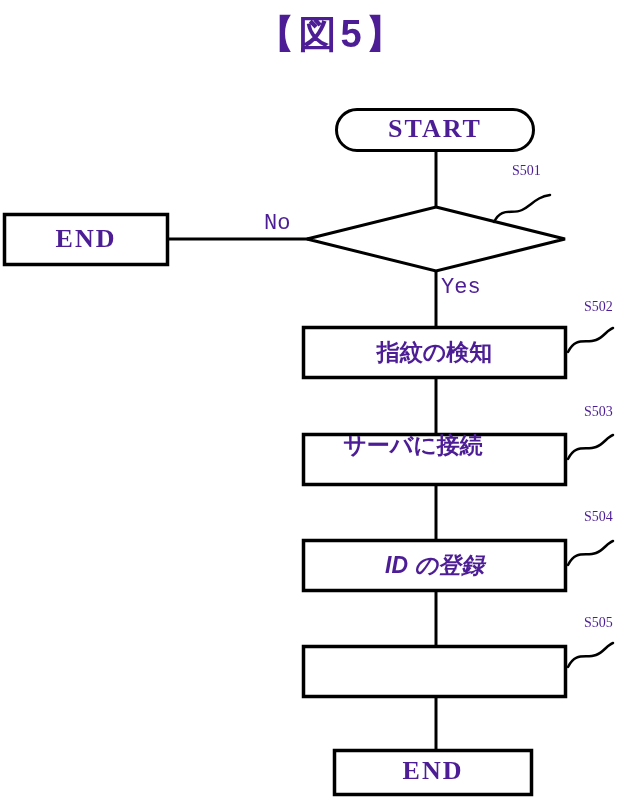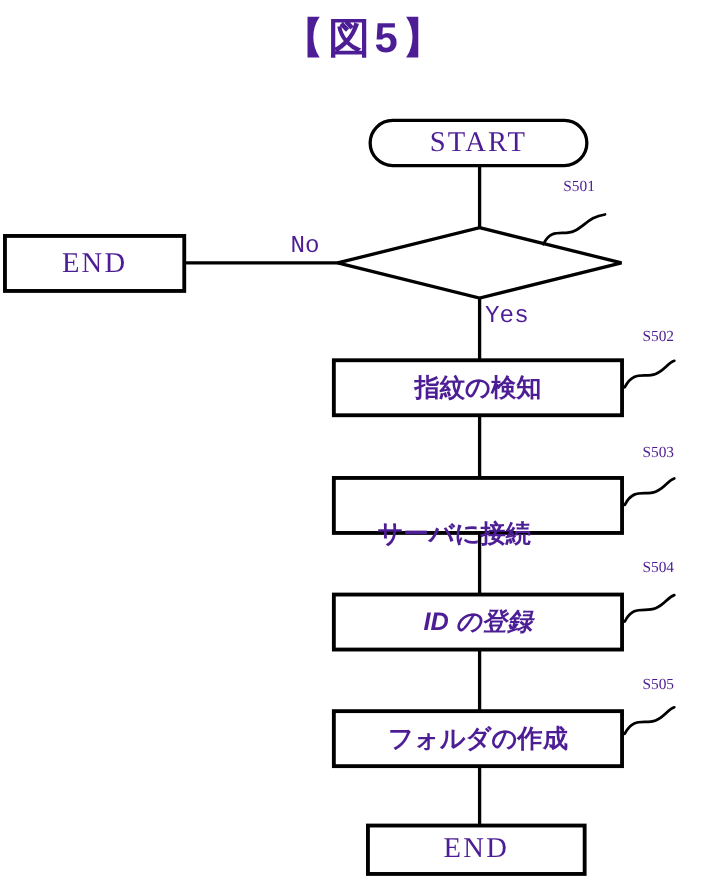--- a/index.html
+++ b/index.html
@@ -11,36 +11,36 @@
     color: #000;
     font-family: "Liberation Serif", serif;
     overflow: hidden;
   }
   #drawing { position: absolute; left: 0; top: 0; }
   #drawing line { stroke: #000; stroke-width: 3; }
   #drawing rect, #drawing polygon { fill: #ffffff; stroke: #000; }
   #drawing path.squiggle { fill: none; stroke: #000; stroke-width: 2.5; stroke-linecap: round; }
 
   .t { position: absolute; color: #4c1d95; white-space: nowrap; }
-  .center { display: flex; align-items: center; justify-content: center; }
+  .center { display: flex; align-items: center; justify-content: center; font-weight: bold; }
 
   .fig-title {
     left: 182px; top: 8px; width: 300px; height: 52px;
     font-size: 38px; font-weight: 700; letter-spacing: 4px;
     font-family: "Liberation Sans", sans-serif;
   }
   .terminator-label { font-size: 26px; letter-spacing: 2px; font-family: "Liberation Serif", serif; }
   .start-label { left: 336px; top: 108px; width: 198px; height: 42px; }
   .endleft-label { left: 4px; top: 213px; width: 164px; height: 52px; }
   .endbottom-label { left: 334px; top: 749px; width: 198px; height: 44px; }
 
   .jp { font-family: "Liberation Sans", sans-serif; font-weight: 700; font-size: 23px; }
   .decision-label { left: 307px; top: 207px; width: 258px; height: 64px; font-size: 24px; }
   .box1-label { left: 303px; top: 326px; width: 263px; height: 52px; }
-  .box2-label { left: 303px; top: 459px; width: 220px; height: 52px; }
+  .box2-label { left: 303px; top: 419px; width: 220px; height: 52px; }
   .box3-label { left: 303px; top: 539px; width: 263px; height: 52px; font-style: italic; }
   .box4-label { left: 303px; top: 645px; width: 263px; height: 52px; }
 
   .branch { font-size: 22px; font-family: Liberation Mono, monospace; }
   .no-label  { left: 264px; top: 211px; }
   .yes-label { left: 441px; top: 275px; }
 
   .steptag { font-size: 14px; font-family: "Liberation Serif", serif; }
   .s501 { left: 512px; top: 163px; }
   .s502 { left: 584px; top: 299px; }
@@ -91,18 +91,17 @@
 
   <div class="t center jp box1-label">指紋の検知</div>
   <div class="t steptag s502">S502</div>
 
   <div class="t center jp box2-label">サーバに接続</div>
   <div class="t steptag s503">S503</div>
 
   <div class="t center jp box3-label">ID の登録</div>
   <div class="t steptag s504">S504</div>
 
-  <div class="t center jp box4-label">フォルダの作成</div>
   <div class="t steptag s505">S505</div>
 
   <div class="t center terminator-label endbottom-label">END</div>
 
 </div>
 
 </body></html>

